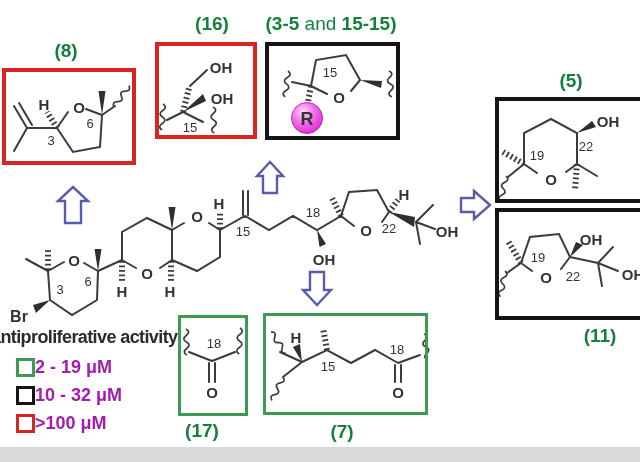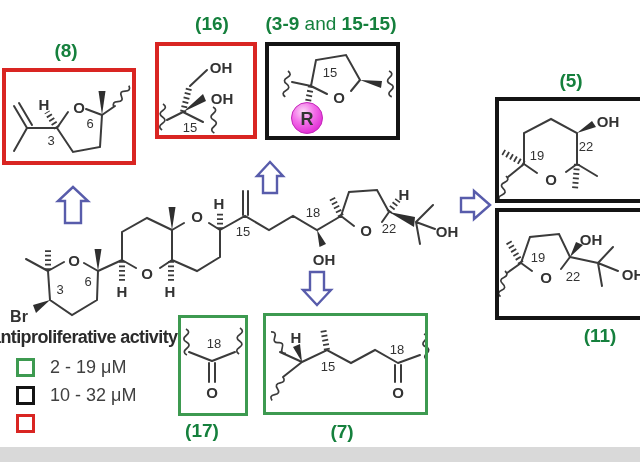--- a/index.html
+++ b/index.html
@@ -30,21 +30,21 @@
   .boxlabel .mid { font-weight:400; }
   .legend-title {
     position:absolute; z-index:3; left:-9px; top:327px;
     font-weight:700; font-size:18px; letter-spacing:-0.6px; color:#2b2b2b; white-space:nowrap;
   }
   .legend-item { position:absolute; z-index:3; left:16px; height:22px; display:flex; align-items:center; }
   .legend-item .swatch { width:13px; height:13px; box-sizing:content-box; border-width:3px; border-style:solid; background:#fff; }
   .legend-item .swatch.green { border-color:#3d9a50; }
   .legend-item .swatch.black { border-color:#141414; }
   .legend-item .swatch.red   { border-color:#d92522; }
-  .legend-item .ltext { margin-left:15px; font-size:18px; color:#404040; white-space:nowrap; }
+  .legend-item .ltext { margin-left:0; font-size:18px; color:#a21caf; white-space:nowrap;font-weight:bold; }
   .footer-bar { position:absolute; z-index:2; left:0; top:447px; width:640px; height:15px; background:#d9d9d9; }
 </style>
 </head>
 <body>
 
 <div class="canvas">
 
   <svg class="structures" width="640" height="462" viewBox="0 0 640 462">
     <defs>
       <path id="sqg" d="M0 0 Q3 -5 6.5 0 T13 0 T19.5 0 T26 0"></path>
@@ -185,33 +185,34 @@
   <div class="box red" style="left:2px;   top:68px;  width:134px; height:97px;"></div>
   <div class="box red" style="left:155px; top:42px;  width:102px; height:97px;"></div>
   <div class="box black" style="left:265px; top:42px;  width:135px; height:98px;"></div>
   <div class="box black" style="left:495px; top:97px;  width:151px; height:106px;"></div>
   <div class="box black" style="left:495px; top:208px; width:151px; height:112px;"></div>
   <div class="box green" style="left:178px; top:315px; width:70px;  height:101px;"></div>
   <div class="box green" style="left:263px; top:313px; width:165px; height:102px;"></div>
 
   <div class="boxlabel" style="left:66px;  top:40px;">(8)</div>
   <div class="boxlabel" style="left:212px; top:13px;">(16)</div>
-  <div class="boxlabel" style="left:331px; top:13px;"><span>(3-9</span><span class="mid"> and </span><span>15-15)</span></div>
+  <div class="boxlabel" style="left:331px; top:13px;"><span>(3-5</span><span class="mid"> and </span><span>15-15)</span></div>
   <div class="boxlabel" style="left:571px; top:70px;">(5)</div>
   <div class="boxlabel" style="left:600px; top:325px;">(11)</div>
   <div class="boxlabel" style="left:202px; top:420px;">(17)</div>
   <div class="boxlabel" style="left:342px; top:421px;">(7)</div>
 
   <div class="legend-title">antiproliferative activity</div>
   <div class="legend-item" style="top:356px;">
     <span class="swatch green"></span>
     <span class="ltext">2 - 19 μM</span>
   </div>
   <div class="legend-item" style="top:384px;">
     <span class="swatch black"></span>
     <span class="ltext">10 - 32 μM</span>
   </div>
   <div class="legend-item" style="top:412px;">
     <span class="swatch red"></span>
+    <span class="ltext">&gt;100 μM</span>
   </div>
 
   <div class="footer-bar"></div>
 </div>
 
 </body></html>

